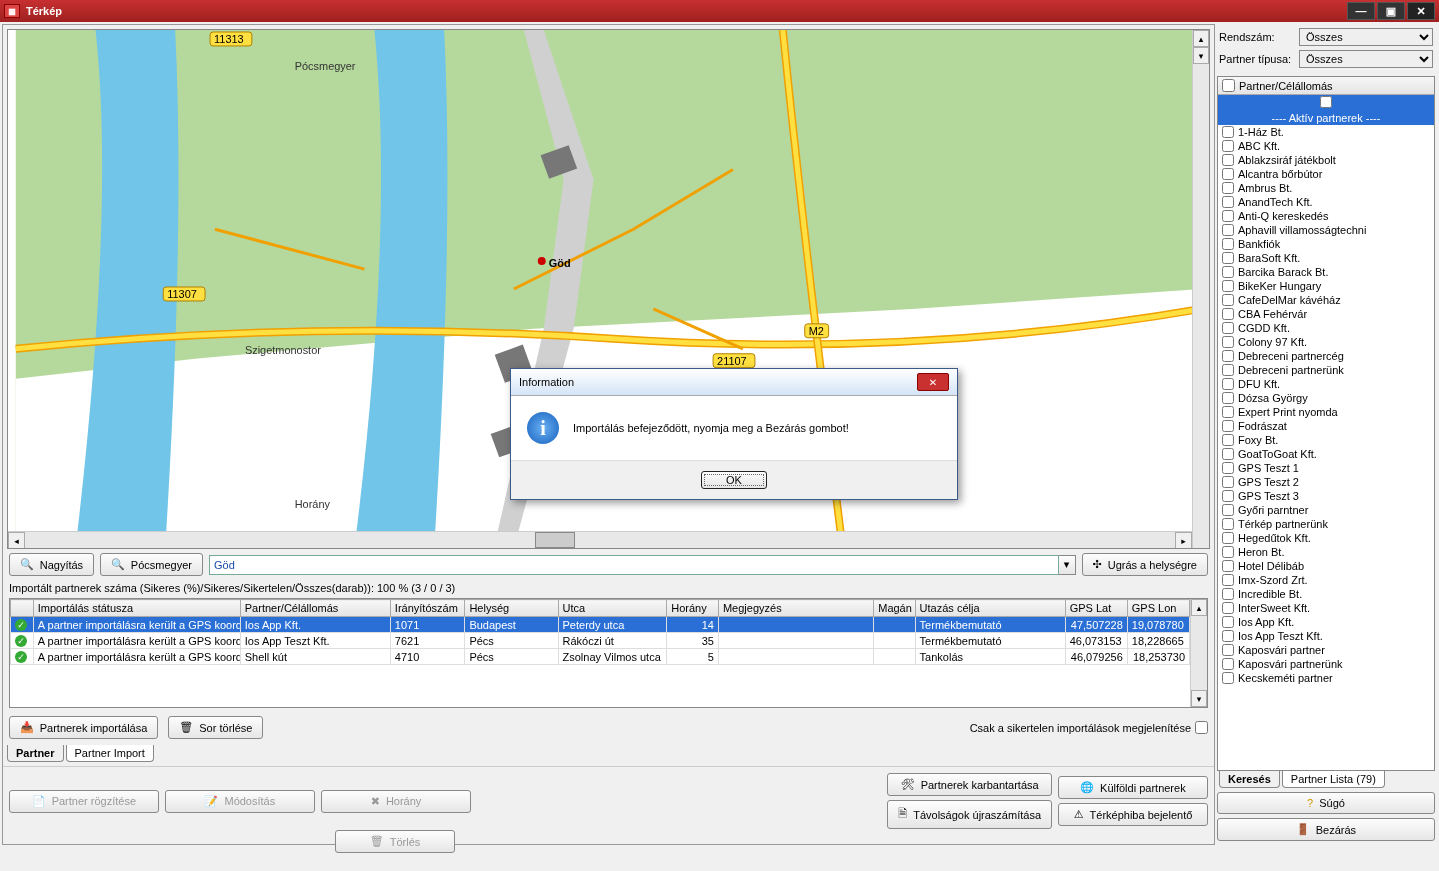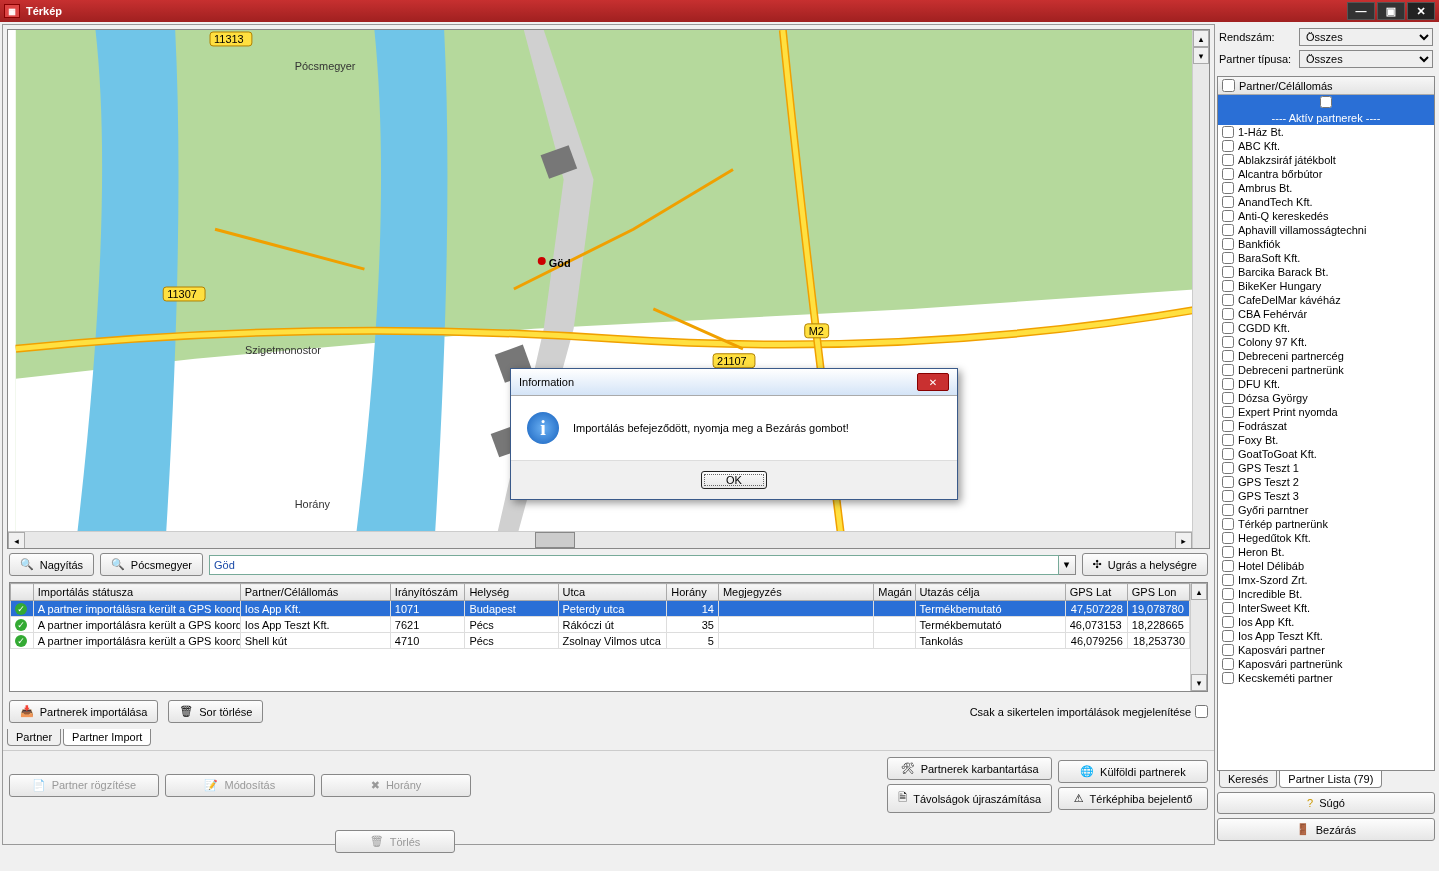--- a/index.html
+++ b/index.html
@@ -36,21 +36,21 @@
 table.grid { width: 100%; border-collapse: collapse; table-layout: fixed; }
 table.grid th { background: linear-gradient(#f7f7f7,#e4e4e4); border: 1px solid #aaa; padding: 2px 4px; text-align: left; font-weight: normal; white-space: nowrap; overflow: hidden; }
 table.grid td { border: 1px solid #ddd; padding: 1px 4px; white-space: nowrap; overflow: hidden; }
 table.grid tr.sel td { background: #2a6fd6; color: #fff; }
 .okmark { display:inline-block; width:12px; height:12px; border-radius:50%; background:#3a3; color:#fff; text-align:center; line-height:12px; font-size:9px; margin-right:2px; }
 
 .action-row { display: flex; align-items: center; padding: 6px; gap: 10px; }
 .chkrow { margin-left: auto; display:flex; align-items:center; gap:4px; }
 
 .tabs { display: flex; padding: 0 4px; }
-.tab { border: 1px solid #888; border-top: none; padding: 2px 8px; background: #f0f0f0; margin-right: 2px; cursor: pointer; border-bottom-left-radius:4px; border-bottom-right-radius:4px; }
+.tab { border: 1px solid #888; border-top: none; padding: 2px 8px; background: #f0f0f0; margin-right: 2px; cursor: pointer; border-bottom-left-radius:4px; border-bottom-right-radius:4px;font-weight:bold; }
 .tab.active { background: #fff; font-weight: normal; }
 
 .bottom-bar { display: flex; align-items: center; padding: 6px; gap: 6px; border-top: 1px solid #ccc; margin-top: 4px; }
 .bottom-bar .btn { min-width: 150px; justify-content: center; }
 .bottom-bar .spacer { flex:1; }
 .btn.disabled { color: #999; cursor: default; }
 
 .right-filters { padding: 4px 2px; }
 .filter-row { display:flex; align-items:center; margin-bottom:4px; gap:4px; }
 .filter-row label { width: 76px; text-align:left; }
@@ -145,20 +145,21 @@
       <div class="searchbox">
         <input value="Göd" style="">
         <div class="dd">▾</div>
       </div>
       <div class="btn">
         <span>✣</span>
         <span>Ugrás a helységre</span>
       </div>
     </div>
 
+    <div class="import-status">Importált partnerek száma (Sikeres (%)/Sikeres/Sikertelen/Összes(darab)):   100 % (3 / 0 / 3)</div>
 
     <div class="grid-wrap">
       <div class="grid-inner">
         <table class="grid">
           <colgroup>
             <col style="width:22px">
               <col style="width:200px">
               <col style="width:145px">
               <col style="width:72px">
               <col style="width:90px">

